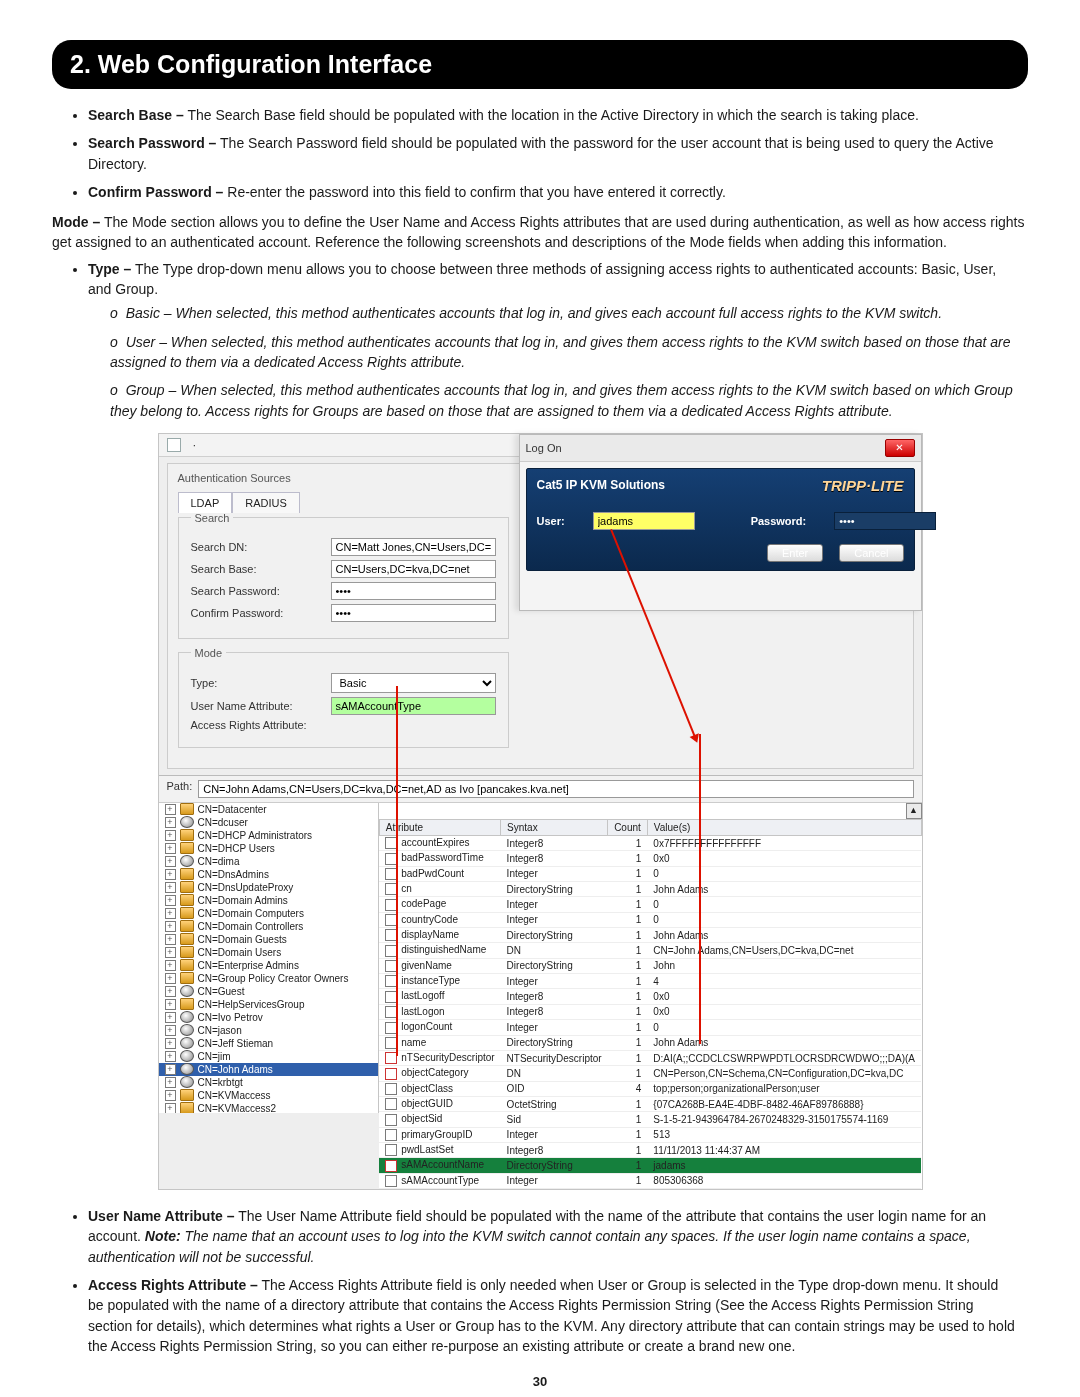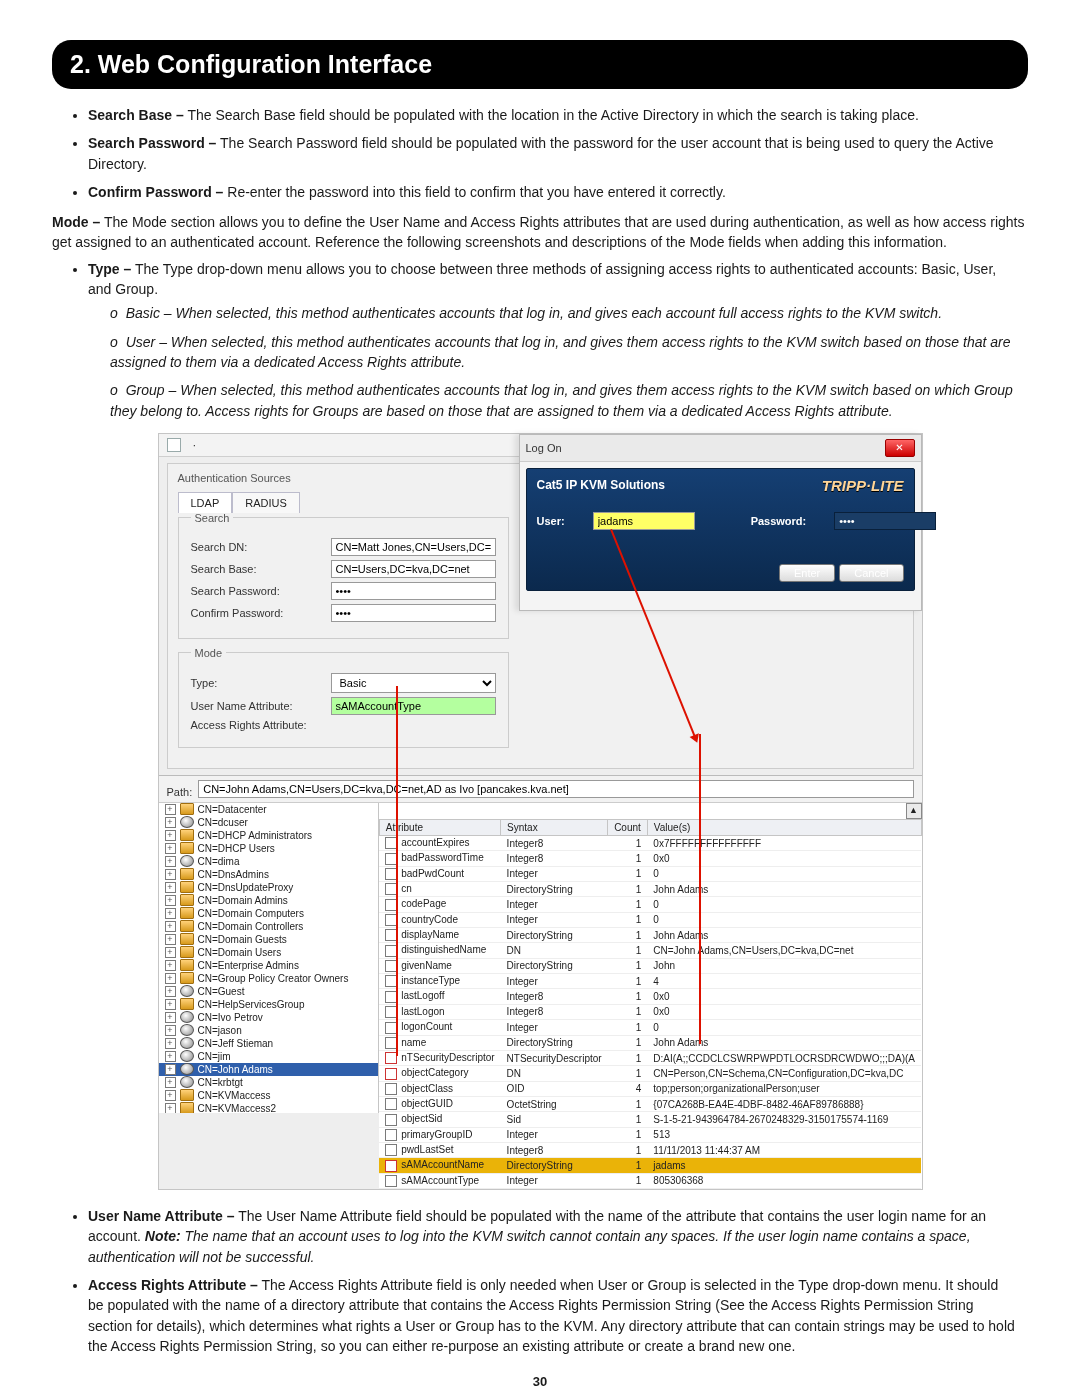--- a/index.html
+++ b/index.html
@@ -76,41 +76,41 @@
   .logon .titlebar .sp{flex:1}
   .close-btn{width:28px;height:16px;background:linear-gradient(#f66,#c00);border:1px solid #900;border-radius:2px;color:#fff;text-align:center;font-size:10px;line-height:15px}
   .logon .band{
     background:linear-gradient(#153f73,#0b294d);
     color:#fff;margin:6px 6px 0 6px;padding:8px 10px;border:1px solid #09203b;border-radius:2px
   }
   .logon .band-head{display:flex;align-items:center}
   .band-title{font-weight:700;color:#fff;font-family:Arial;font-size:12px}
   .brand{font-weight:900;font-style:italic;color:#ffd69a;font-family:"Arial Black",Arial;font-size:15px;text-shadow:0 1px 0 #000}
   .logon .flds{display:flex;gap:28px;align-items:center;margin-top:18px}
-  .logon .btns{display:flex;gap:4px;justify-content:flex-end;margin-top:34px}
+  .logon .btns{display:flex;gap:16px;justify-content:flex-end;margin-top:14px}
   .wbtn{background:linear-gradient(#fefefe,#dcdcdc);border:1px solid #777;border-radius:3px;padding:2px 14px;font-size:11px}
 
   
   .ldap{margin-top:6px;border-top:1px solid #bbb}
-  .ldap .pathrow{display:flex;align-items:flex-end;gap:6px;padding:4px 8px;background:#f2f2f2;border-bottom:1px solid #ccc}
+  .ldap .pathrow{display:flex;align-items:flex-start;gap:6px;padding:4px 8px;background:#f2f2f2;border-bottom:1px solid #ccc}
   .ldap .pathrow .plbl{color:#333}
   .ldap .pathrow input{flex:1}
   .ldap .panes{display:flex}
   .tree{width:285px;background:#fff;border-right:1px solid #c5c5c5;max-height:310px;overflow:hidden}
   .tree .tr-row{display:flex;align-items:center;gap:4px;padding:0 6px;height:13px;font-size:10px;white-space:nowrap}
   .tr-toggle{width:9px;height:9px;border:1px solid #7a7a7a;font-size:9px;line-height:8px;text-align:center;color:#555;background:#fff}
   .tr-ico{width:12px;height:10px}
   .tr-ico.folder{background:linear-gradient(#ffd27a,#d79a1c);border:1px solid #a06e10;border-radius:1px}
   .tr-ico.user{background:radial-gradient(circle at 40% 35%,#fff,#888);border:1px solid #555;border-radius:50%}
   .tree .tr-row.sel{background:#2f5fab;color:#fff}
   .attr{flex:1;background:#fff}
   .attr table{border-collapse:collapse;width:100%;font-size:10px}
   .attr thead th{background:#eef0f4;border:1px solid #c5c5c5;text-align:left;padding:2px 6px;font-weight:400}
   .attr tbody td{border-bottom:1px solid #eee;padding:1px 6px;white-space:nowrap;overflow:hidden;text-overflow:ellipsis}
-  .attr tbody tr.hl td{background:#eab308}
+  .attr tbody tr.hl td{background:#15803d}
   .attr .aicon{display:inline-block;width:10px;height:10px;border:1px solid #7a7a7a;background:#fff;margin-right:4px;vertical-align:middle}
   .attr .aicon.red{border-color:#c33}
   .scroll-up{float:right;width:14px;height:14px;border:1px solid #888;background:#eaeaea;font-size:9px;text-align:center;line-height:12px}
 
   .annot-line{position:absolute;background:#d10;transform-origin:top left}
   .annot-line .arrow{position:absolute;right:-3px;top:-4px;width:0;height:0;border-left:8px solid #d10;border-top:5px solid transparent;border-bottom:5px solid transparent}
 
   .col-attr{width:140px}
   .col-syn{width:120px}
   .col-cnt{width:40px;text-align:right}

